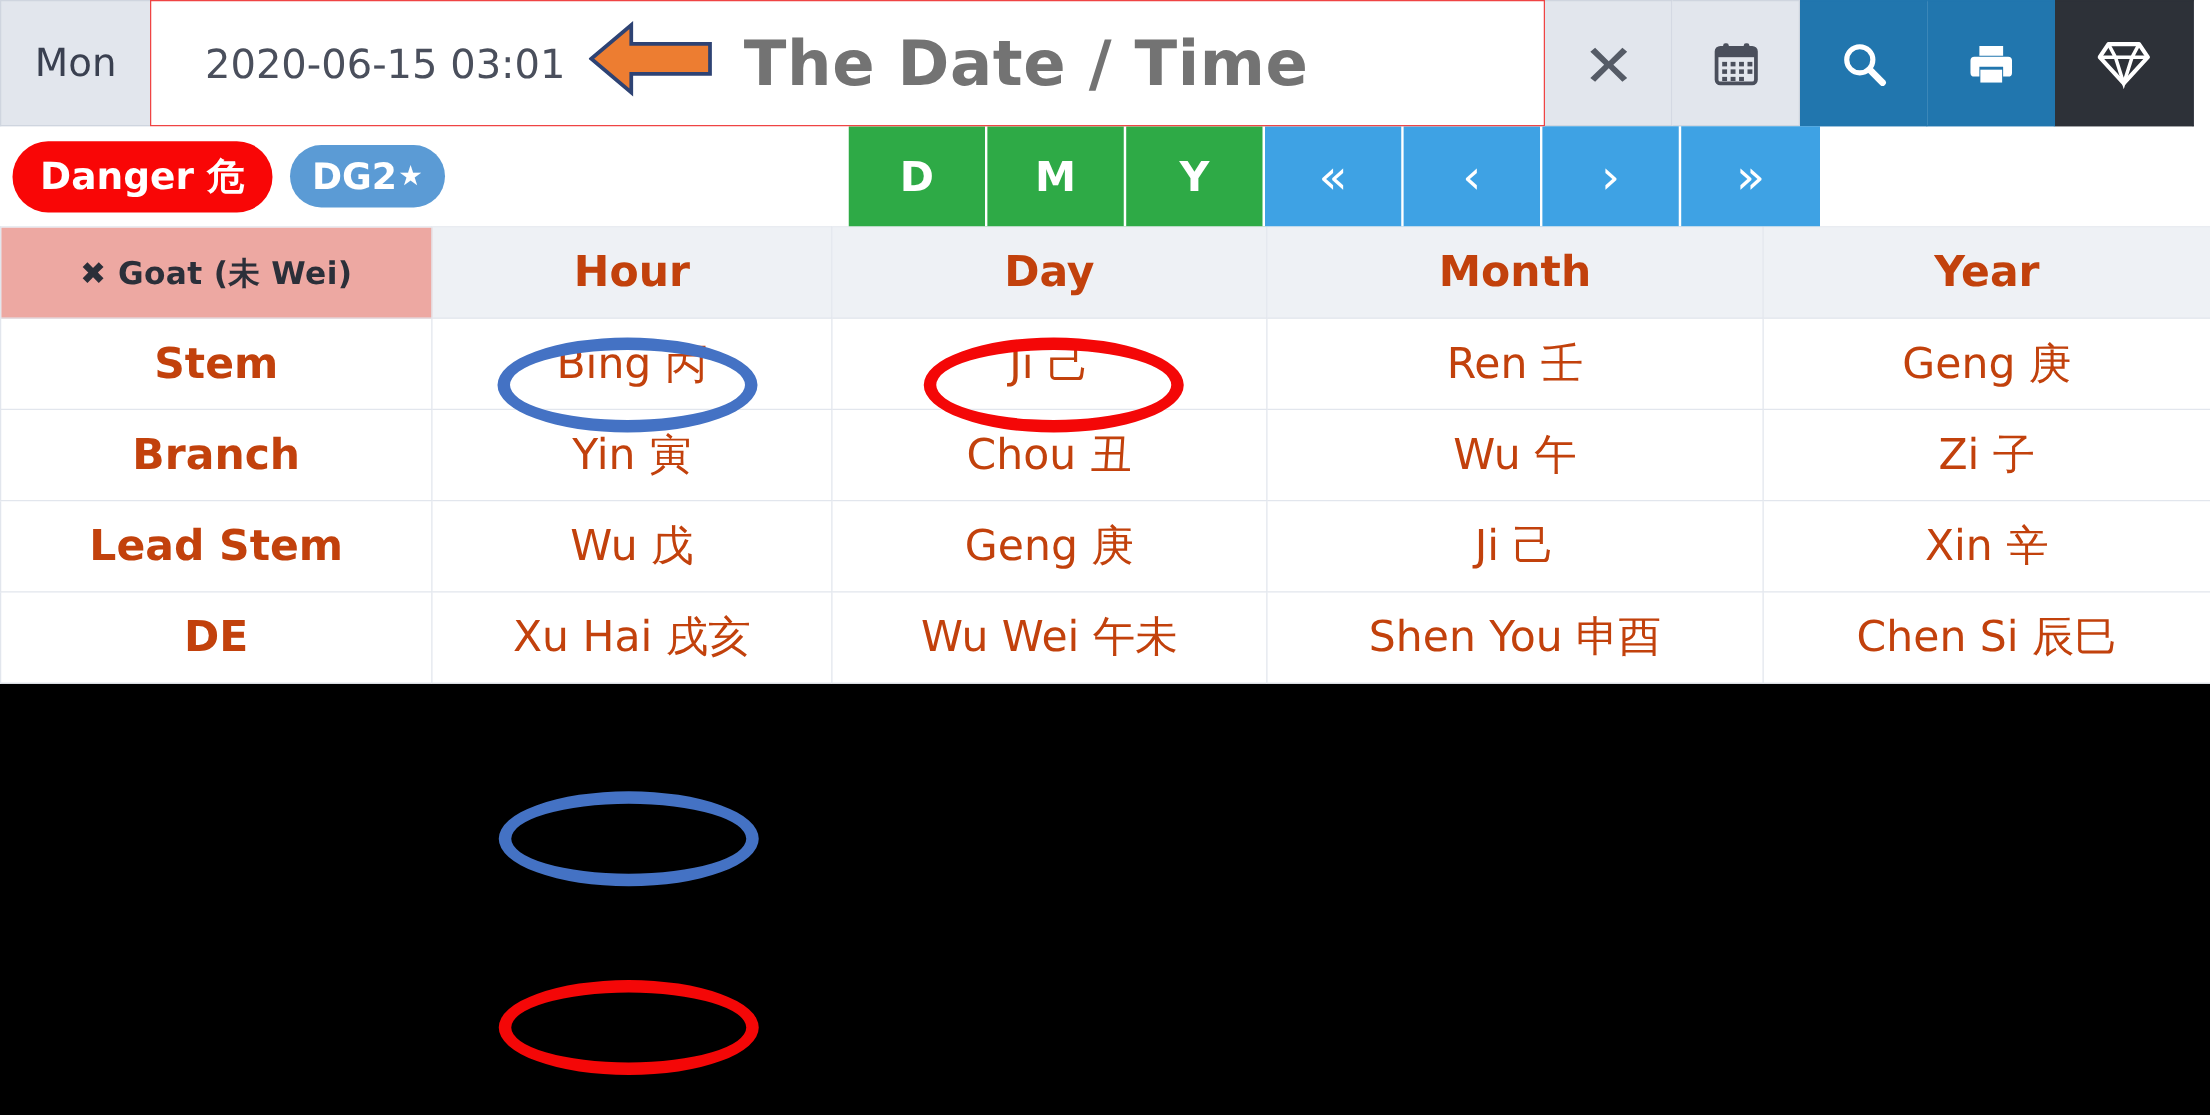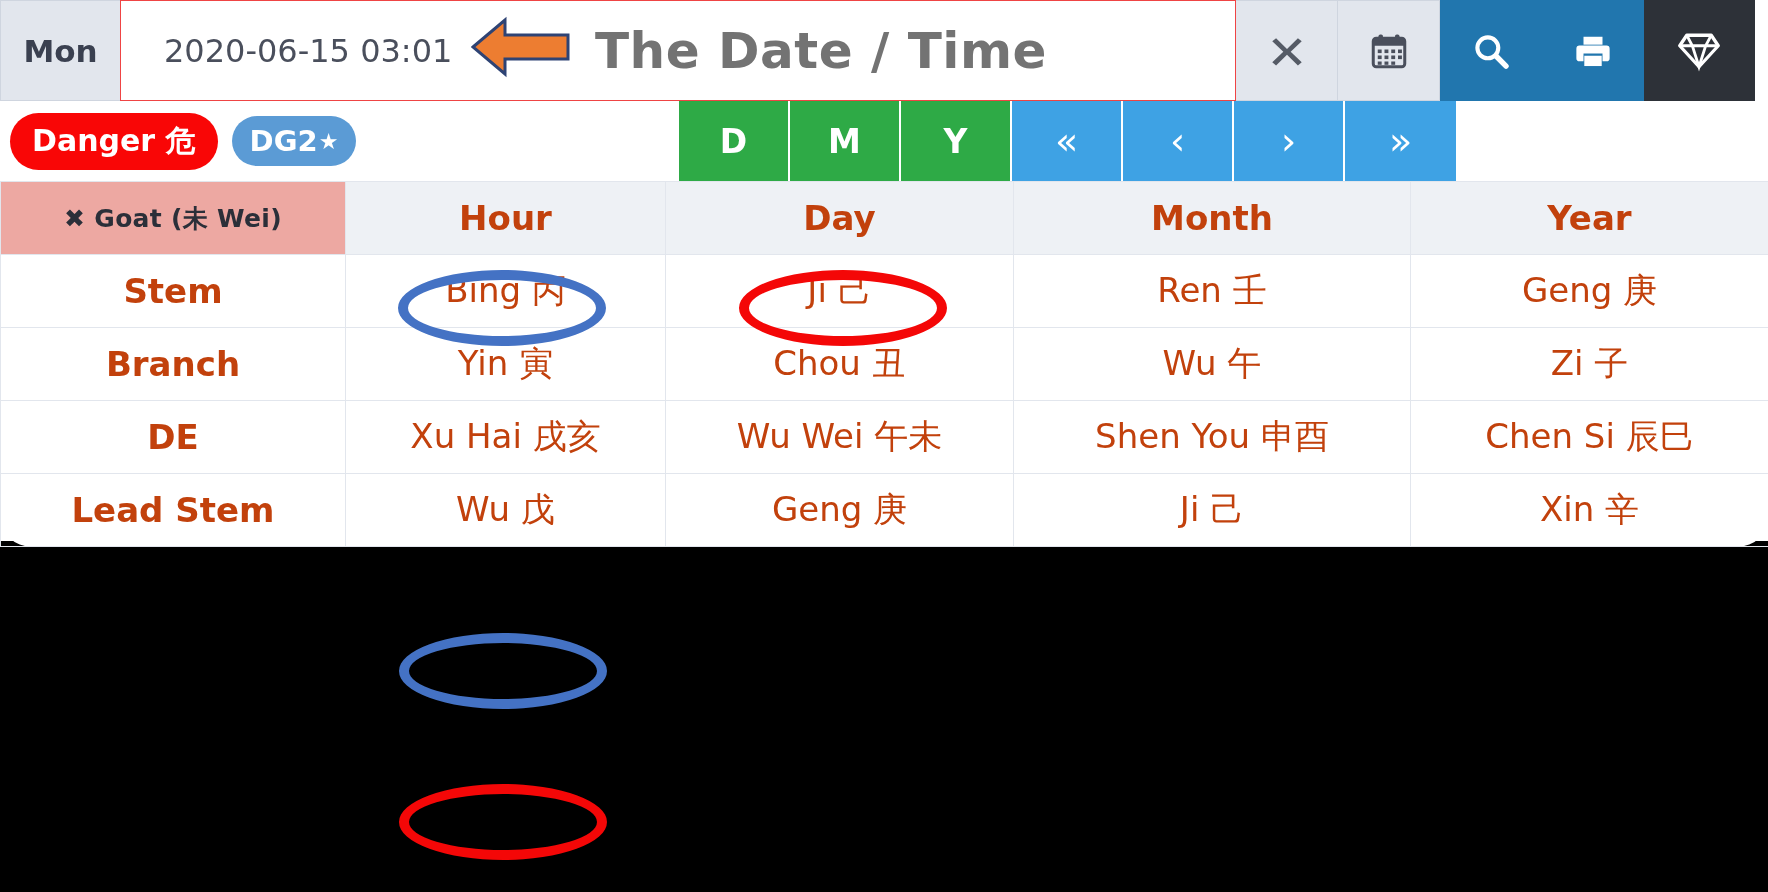--- a/index.html
+++ b/index.html
@@ -7,21 +7,21 @@
     width:1768px;height:892px;overflow:hidden;position:relative;
     font-family:"DejaVu Sans","Liberation Sans",sans-serif;
   }
   #app{position:absolute;left:0;top:0;width:1768px;height:541px;background:#fff;}
 
   
   .inputgroup{display:flex;height:101px;align-items:stretch;width:1768px;}
   .ig-addon{
     width:119px;background:#e2e6ed;border:1px solid #cfd5df;border-right:none;
     display:flex;align-items:center;justify-content:center;
-    font-weight:bold;font-size:31px;color:#3a4050;
+    font-weight:normal;font-size:31px;color:#3a4050;
   }
   .ig-field{
     flex:0 0 1116px;background:#fff;border:1px solid #ef4444;
     display:flex;align-items:center;padding-left:43px;box-sizing:border-box;
     font-size:32px;color:#4a4f5c;position:relative;
   }
   .ig-btn{
     width:101px;background:#e2e6ed;border:1px solid #cfd5df;border-left:none;
     display:flex;align-items:center;justify-content:center;
     font-size:31px;color:#4a4f5c;cursor:pointer;
@@ -54,21 +54,21 @@
   .nav{
     width:111px;display:flex;align-items:center;justify-content:center;
     color:#fff;font-weight:bold;font-size:33px;cursor:pointer;
     border-right:2px solid #fff;box-sizing:border-box;
   }
   .nav.green{background:#2eaa46;}
   .nav.lblue{background:#3ea2e4;font-weight:normal;font-size:38px;}
   .nav:last-child{border-right:none;}
 
   
-  table.bz{border-collapse:collapse;width:1768px;table-layout:fixed;background:#fff;border-radius:32px;}
+  table.bz{border-collapse:collapse;width:1768px;table-layout:fixed;background:#fff;}
   table.bz td{
     border:1px solid #e2e6ed;height:70px;text-align:center;
     font-size:34px;color:#c2410c;vertical-align:middle;
   }
   col.c0{width:345px;} col.c1{width:320px;} col.c2{width:348px;}
   col.c3{width:397px;} col.c4{width:358px;}
   .hdr td{background:#eef1f5;font-weight:bold;font-size:36px;height:77px;}
   .hdr td.animal{
     background:#eda8a2;font-weight:bold;font-size:25px;color:#2b2f39;letter-spacing:.3px;
   }
@@ -213,34 +213,34 @@
 
       <tr>
         <td class="rowlabel">Branch</td>
         <td class="val">Yin 寅</td>
         <td class="val">Chou 丑</td>
         <td class="val">Wu 午</td>
         <td class="val">Zi 子</td>
       </tr>
 
       <tr>
+        <td class="rowlabel">Lead Stem</td>
+        <td class="val">Wu 戊</td>
+        <td class="val">Geng 庚</td>
+        <td class="val">Ji 己</td>
+        <td class="val">Xin 辛</td>
+      </tr>
+
+      <tr>
         <td class="rowlabel">DE</td>
         <td class="val">Xu Hai 戌亥</td>
         <td class="val">Wu Wei 午未</td>
         <td class="val">Shen You 申酉</td>
         <td class="val">Chen Si 辰巳</td>
       </tr>
-
-      <tr>
-        <td class="rowlabel">Lead Stem</td>
-        <td class="val">Wu 戊</td>
-        <td class="val">Geng 庚</td>
-        <td class="val">Ji 己</td>
-        <td class="val">Xin 辛</td>
-      </tr>
     </tbody>
   </table>
 </div>
 
 <div class="ellipse e-blue" id="ell-hour-stem"></div>
 <div class="ellipse e-red" id="ell-day-stem"></div>
 <div class="ellipse e-blue" id="ell-lower-blue"></div>
 <div class="ellipse e-red" id="ell-lower-red"></div>
 
 </body></html>

